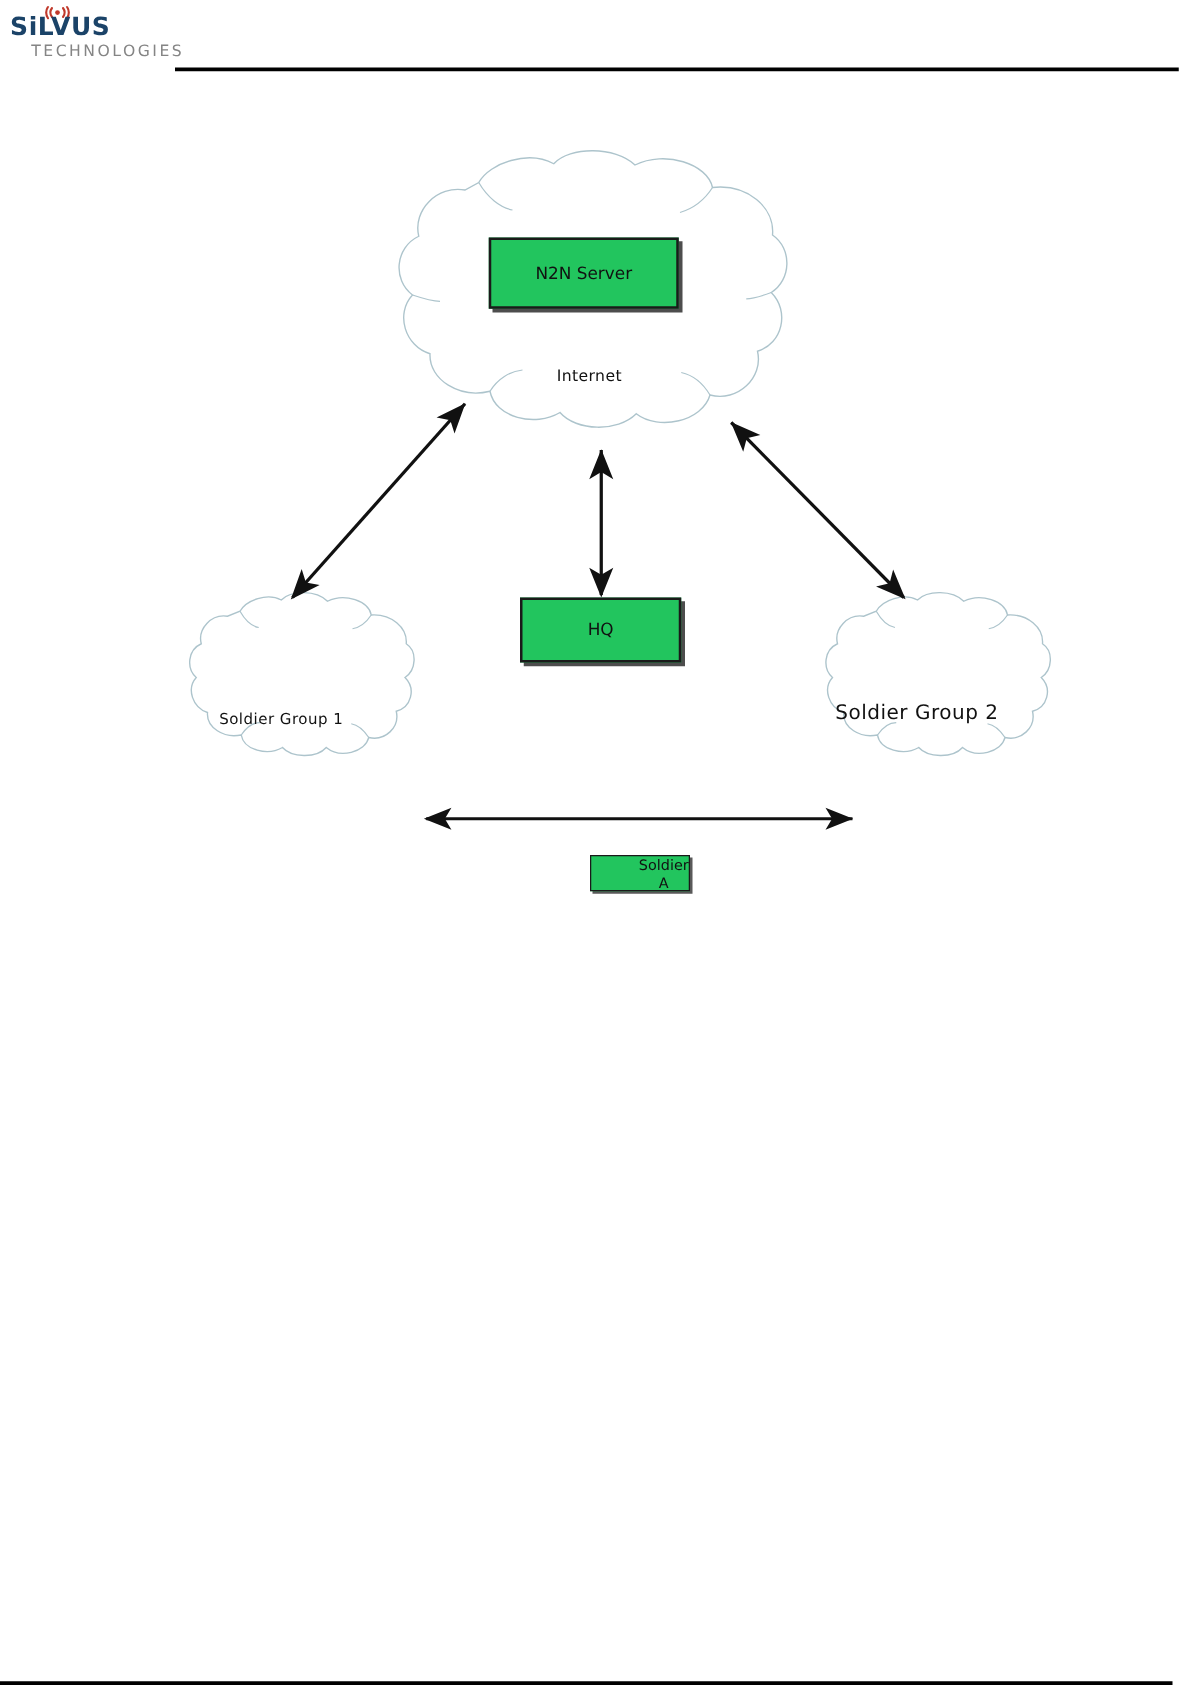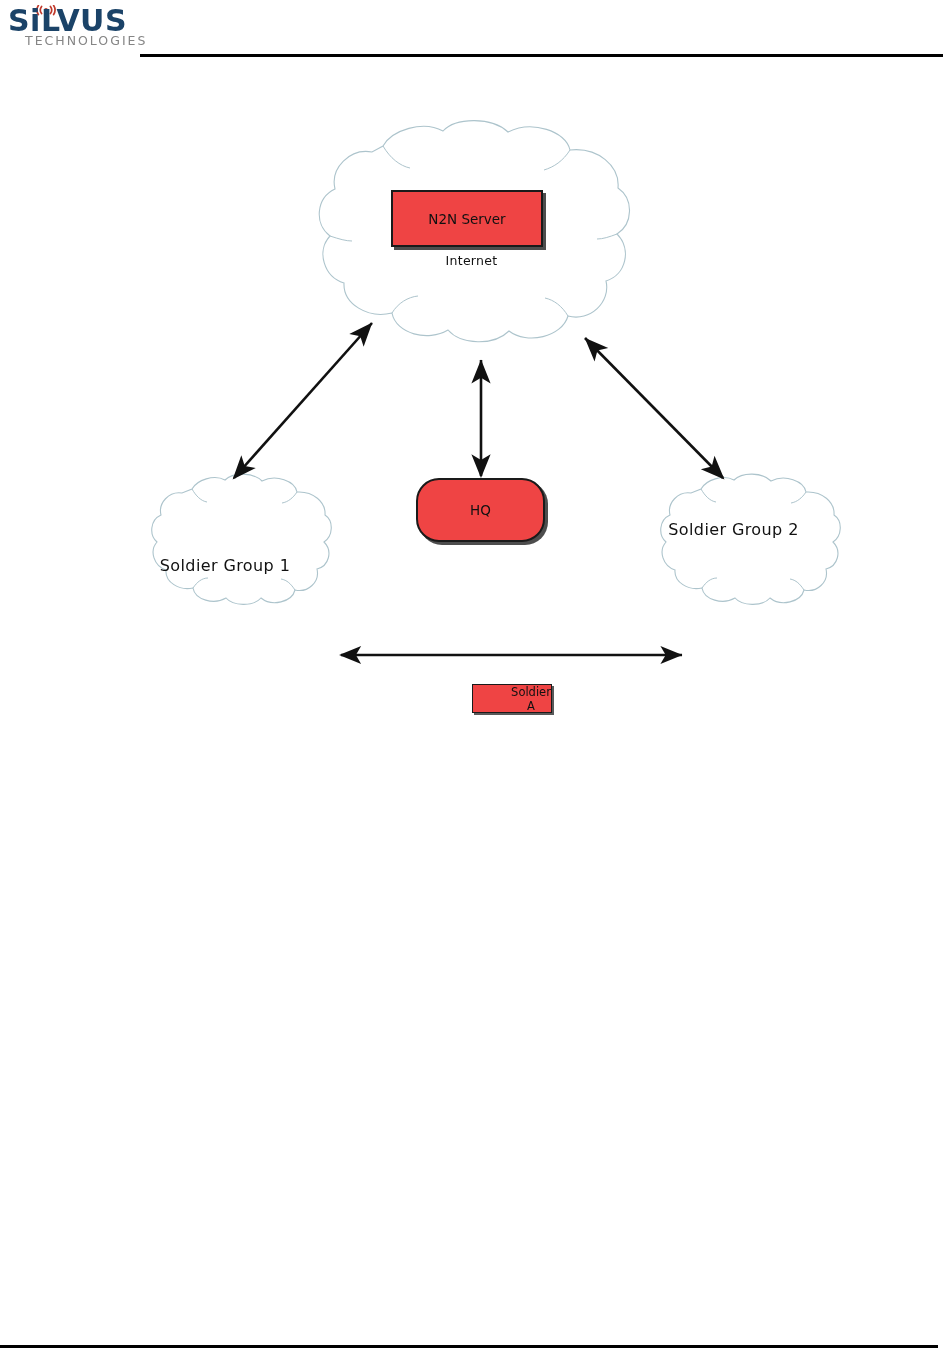--- a/index.html
+++ b/index.html
@@ -27,21 +27,21 @@
   }
   #brand-logo {
     position: absolute;
     left: 8px;
     top: 4px;
     width: 125px;
     height: 46px;
   }
   .logo-wordmark {
     font-family: "DejaVu Sans", sans-serif;
-    font-size: 30px;
+    font-size: 20px;
     font-weight: bold;
     letter-spacing: 0.5px;
     color: #1b4368;
     line-height: 30px;
     position: absolute;
     left: 0;
     top: 2px;
     white-space: nowrap;
   }
   .logo-sub {
@@ -95,76 +95,76 @@
     top: 0;
     width: 943px;
     height: 1355px;
     display: block;
   }
 
   
   .node-box {
     position: absolute;
     box-sizing: border-box;
-    background: #ef4444;
+    background: #22c55e;
     border: 2px solid #1a1a1a;
     box-shadow: 3px 3px 0 0 #4d4d4d;
     display: flex;
     align-items: center;
     justify-content: center;
     font-family: "DejaVu Sans", sans-serif;
     color: #111111;
     text-align: center;
   }
   #node-n2n-server {
     left: 391px;
     top: 190px;
     width: 152px;
     height: 57px;
     font-size: 13.5px;
   }
   #node-hq {
     left: 416px;
     top: 478px;
     width: 129px;
-    height: 64px;
+    height: 52px;
     font-size: 13.5px;
-    border-radius: 23px;
   }
   #node-soldier-a {
     left: 472px;
     top: 684px;
     width: 80px;
     height: 29px;
     font-size: 11.5px;
     box-shadow: 2px 2px 0 0 #595959;
     border-width: 1.5px;
     padding-left: 38px;
   }
 
   
   .free-label {
     position: absolute;
     font-family: "DejaVu Sans", sans-serif;
     color: #111111;
     white-space: nowrap;
     text-align: center;
+    margin-top: 40px;
   }
   #label-internet {
     left: 0;
     top: 253px;
     width: 943px;
     font-size: 12.5px;
     letter-spacing: 0.3px;
   }
   #label-soldier-group-1 {
     left: 130px;
-    top: 556px;
+    top: 528px;
     width: 190px;
-    font-size: 16px;
+    font-size: 12px;
     letter-spacing: 0.4px;
   }
   #label-soldier-group-2 {
     left: 636px;
     top: 520px;
     width: 195px;
     font-size: 16px;
     letter-spacing: 0.4px;
   }
 </style>

